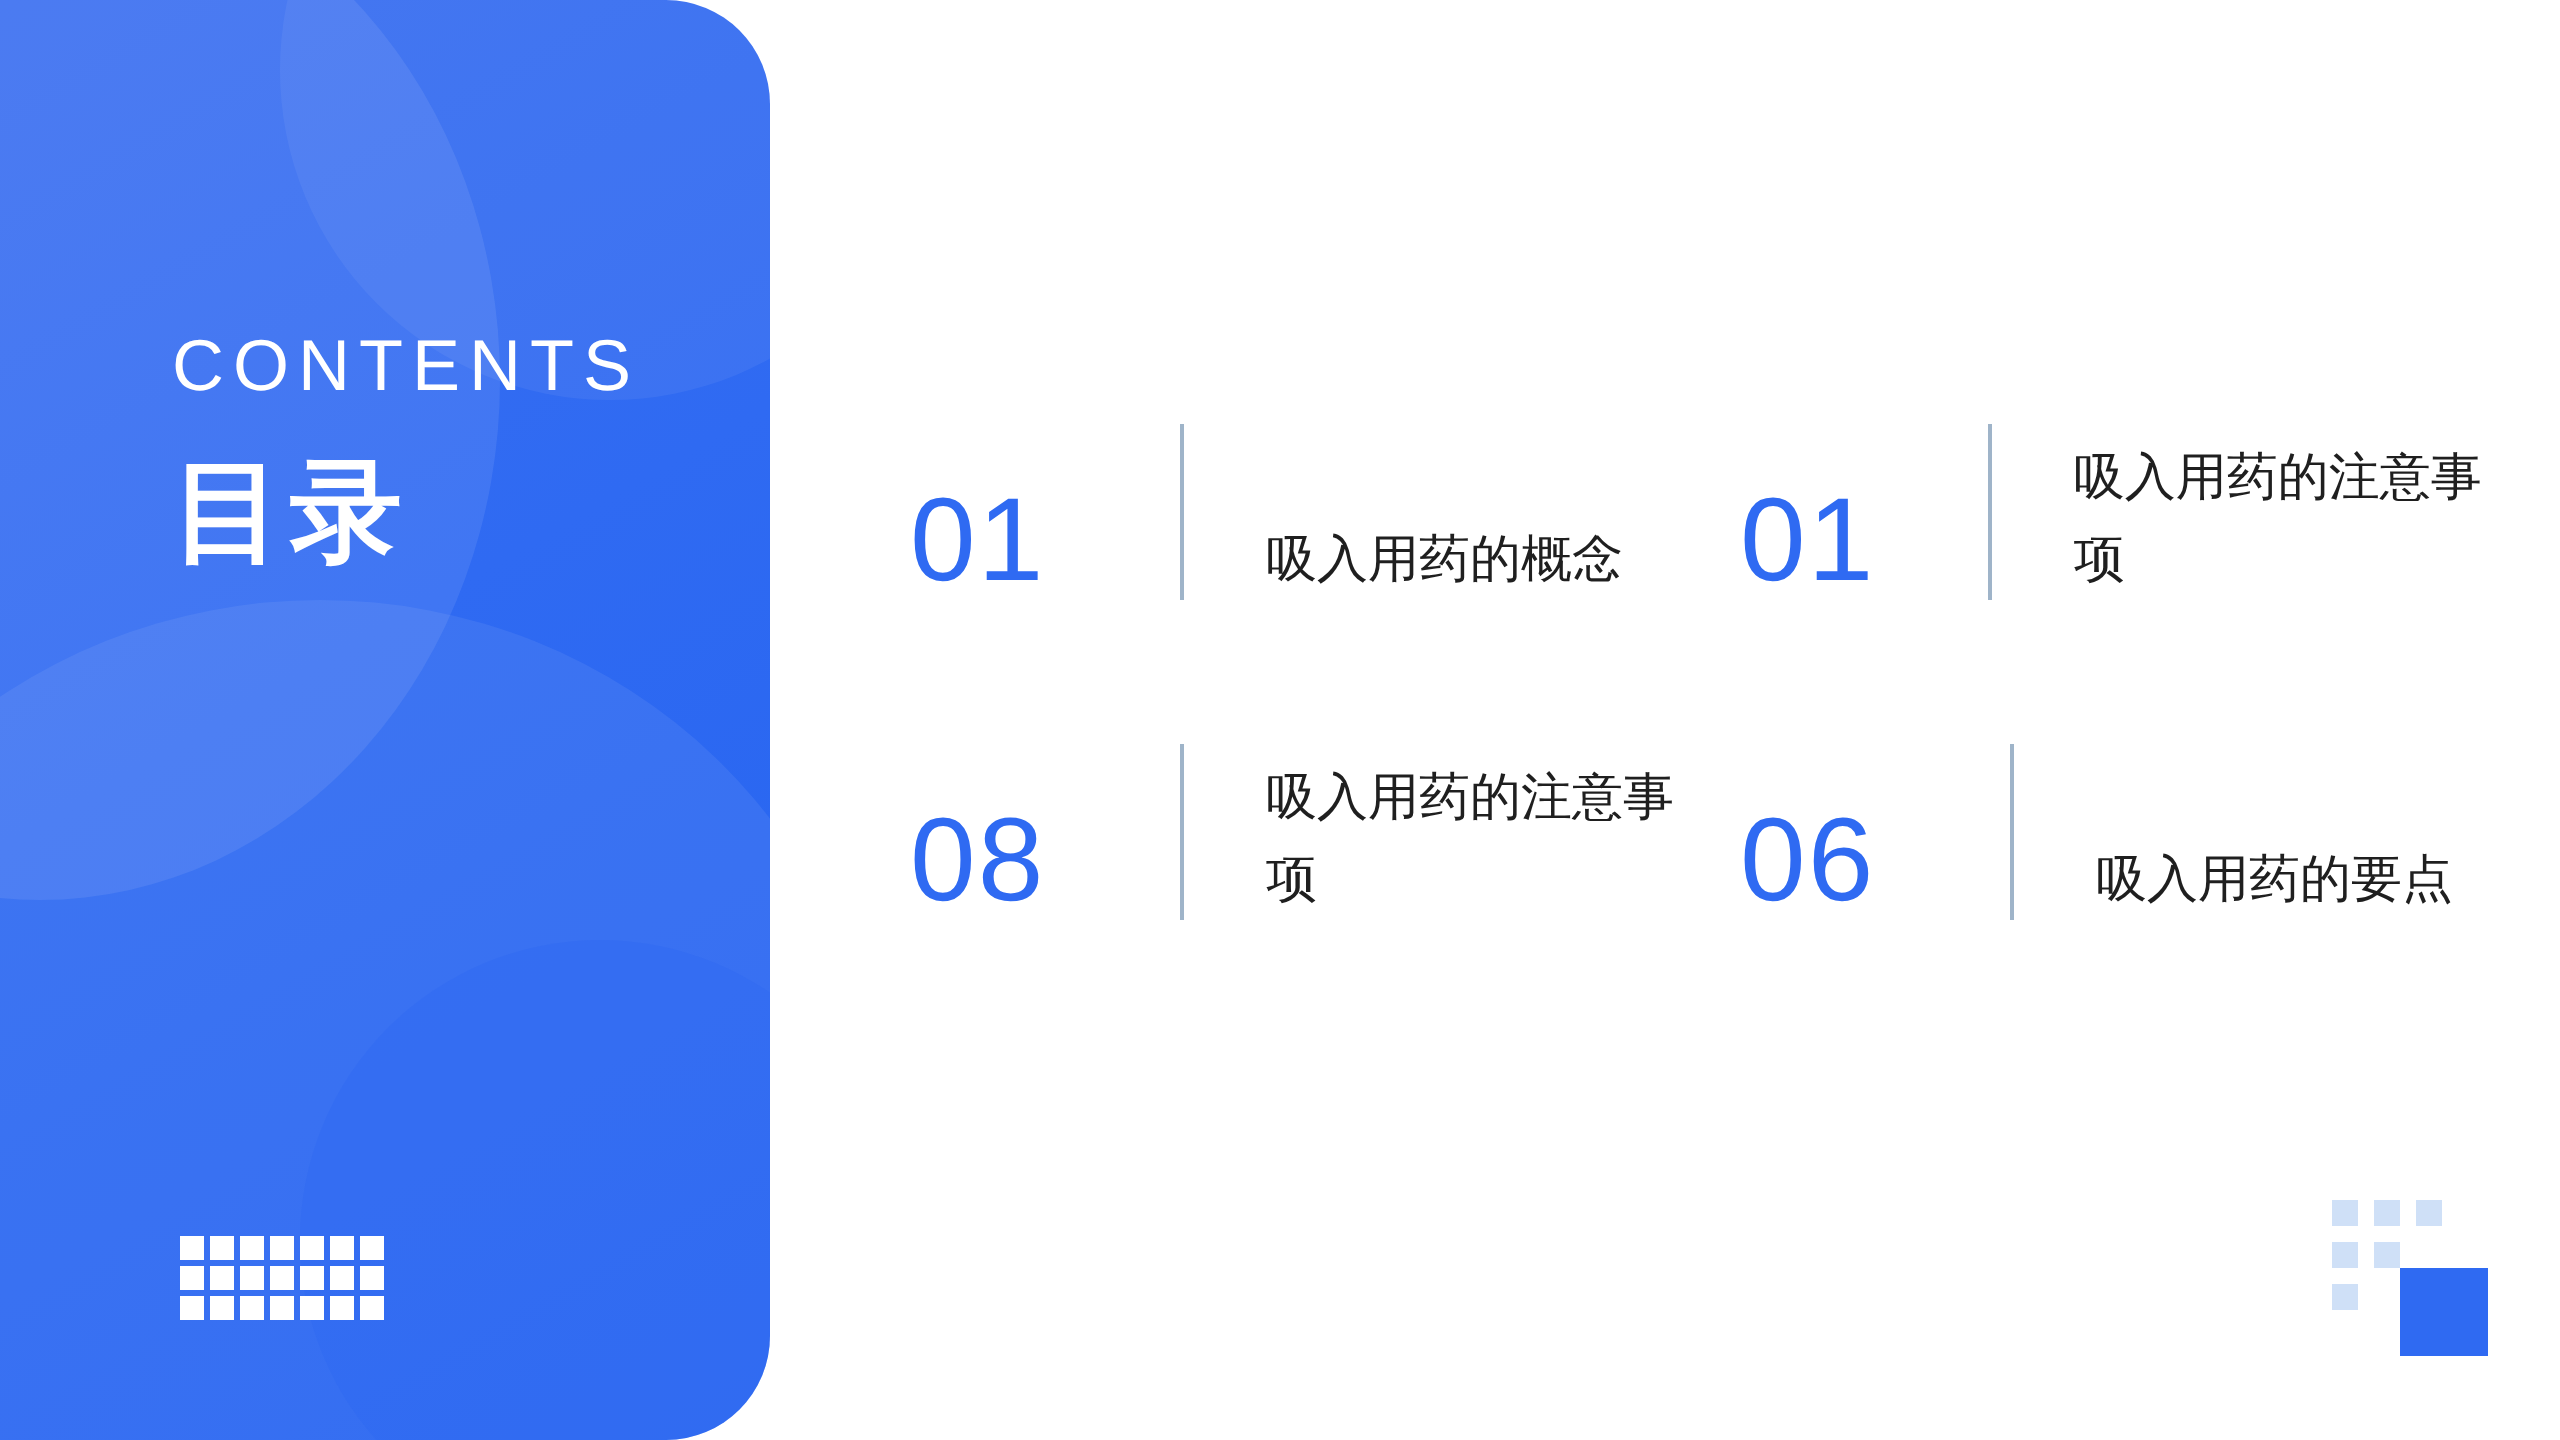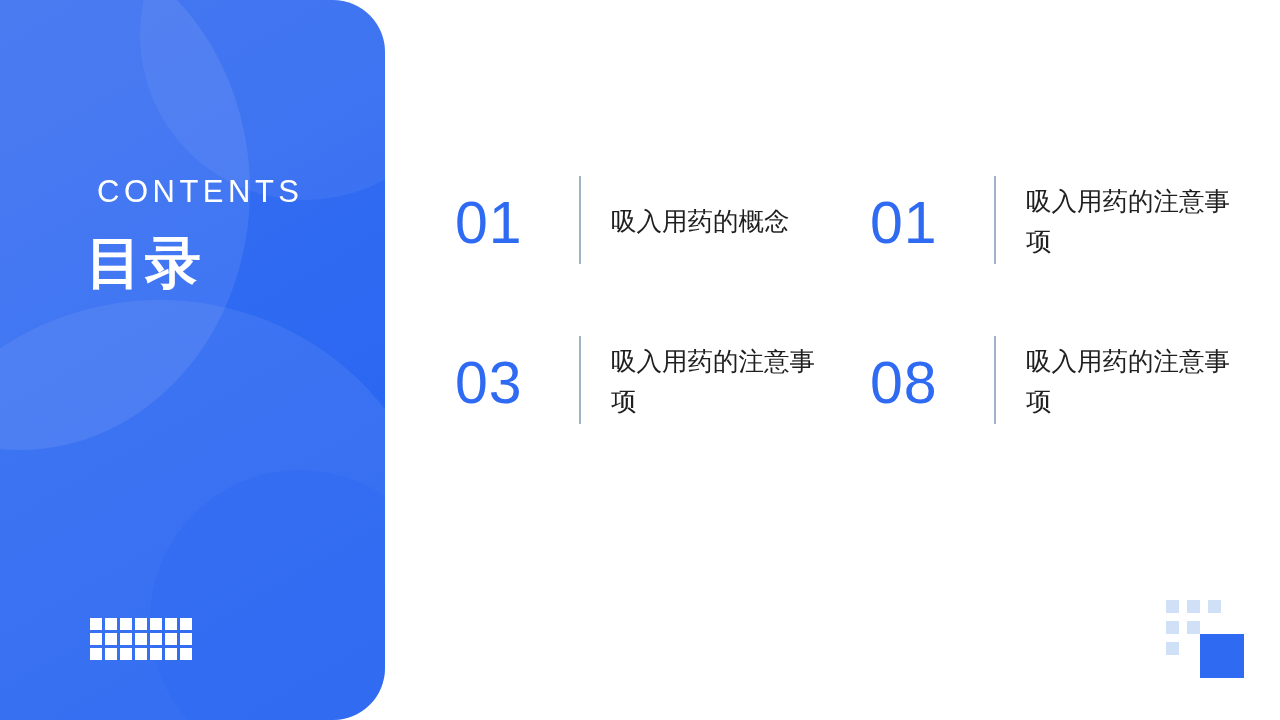--- a/index.html
+++ b/index.html
@@ -71,25 +71,25 @@
   }
 
   .title-block {
     position: absolute;
     left: 86px;
     top: 165px;
     z-index: 4;
   }
   .contents-en {
     color: #ffffff;
-    font-size: 31px;
+    font-size: 36px;
     letter-spacing: 4.5px;
     font-weight: 400;
     line-height: 1;
-    margin: 11px;
+    margin: 0;
     font-family: "Liberation Sans", sans-serif;
   }
   .contents-cn {
     color: #ffffff;
     font-size: 56px;
     font-weight: bold;
     letter-spacing: 3px;
     line-height: 1;
     margin: 28px 0 12px 0;
     font-family: "DejaVu Sans", "Liberation Sans", sans-serif;
@@ -118,22 +118,22 @@
     position: absolute;
     left: 455px;
     top: 140px;
     width: 790px;
     display: grid;
     grid-template-columns: 415px 375px;
     grid-template-rows: repeat(3, 160px);
   }
   .toc-item {
     display: flex;
-    align-items: center;
-    gap: 4px;
+    align-items: flex-end;
+    gap: 15px;
   }
   .toc-num {
     color: #2f6af2;
     font-size: 59px;
     font-weight: 300;
     line-height: 1;
     width: 120px;
     letter-spacing: 1px;
     font-family: "Liberation Sans", sans-serif;
     padding-top: 6px;
@@ -225,33 +225,33 @@
       <div class="toc-rule"></div>
       <div class="toc-text">吸入用药的概念</div>
     </div>
 
     <div class="toc-item">
       <div class="toc-num">01</div>
       <div class="toc-rule"></div>
       <div class="toc-text">吸入用药的注意事项</div>
     </div>
 
-    <div class="toc-item">
-      <div class="toc-num">03</div>
+
+    <div class="toc-item">
+      <div class="toc-num">08</div>
       <div class="toc-rule"></div>
       <div class="toc-text">吸入用药的注意事项</div>
     </div>
 
-    <div class="toc-item">
-      <div class="toc-num">08</div>
-      <div class="toc-rule"></div>
-      <div class="toc-text">吸入用药的注意事项</div>
-    </div>
-
-
+
+    <div class="toc-item">
+      <div class="toc-num">06</div>
+      <div class="toc-rule"></div>
+      <div class="toc-text">吸入用药的要点</div>
+    </div>
 
   </div>
 
   <div class="deco">
     <div class="sq" style="left:0; top:0;"></div>
     <div class="sq" style="left:21px; top:0;"></div>
     <div class="sq" style="left:42px; top:0;"></div>
     <div class="sq" style="left:0; top:21px;"></div>
     <div class="sq" style="left:21px; top:21px;"></div>
     <div class="sq" style="left:0; top:42px;"></div>

